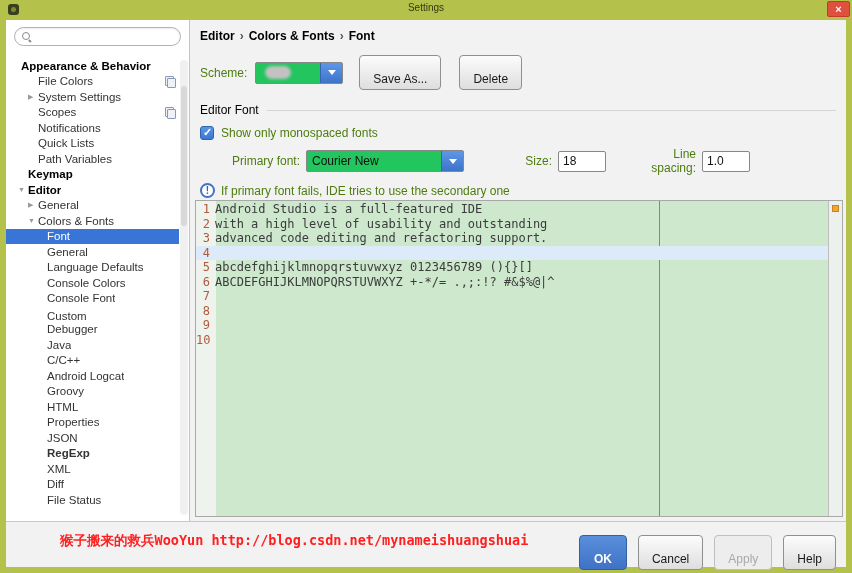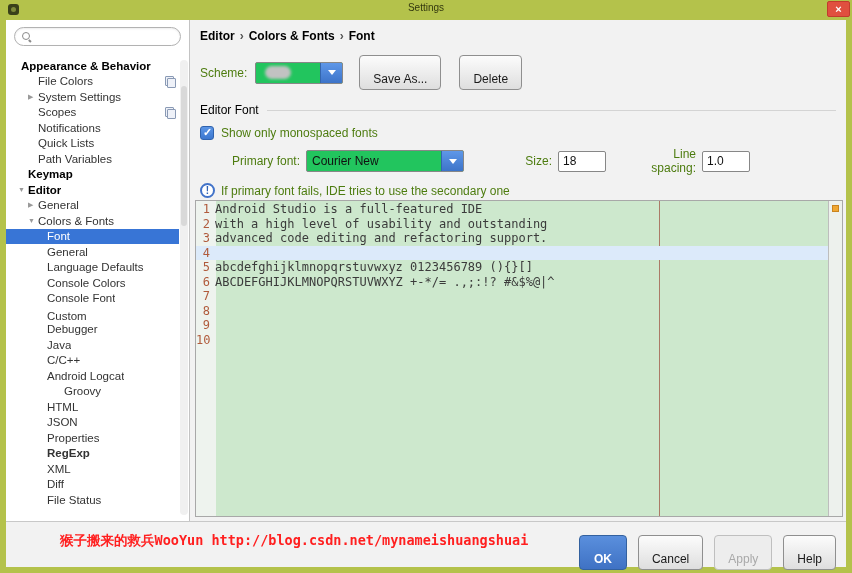--- a/index.html
+++ b/index.html
@@ -199,35 +199,35 @@
             <span class="tlabel">Java</span>
           </div>
           <div class="trow" style="padding-left: 31px;">
             <span class="tarrow"></span>
             <span class="tlabel">C/C++</span>
           </div>
           <div class="trow" style="padding-left: 31px;">
             <span class="tarrow"></span>
             <span class="tlabel">Android Logcat</span>
           </div>
-          <div class="trow" style="padding-left: 48px;">
+          <div class="trow" style="padding-left: 31px;">
             <span class="tarrow"></span>
             <span class="tlabel">Groovy</span>
           </div>
           <div class="trow" style="padding-left: 31px;">
             <span class="tarrow"></span>
             <span class="tlabel">HTML</span>
           </div>
           <div class="trow" style="padding-left: 31px;">
             <span class="tarrow"></span>
+            <span class="tlabel">Properties</span>
+          </div>
+          <div class="trow" style="padding-left: 31px;">
+            <span class="tarrow"></span>
             <span class="tlabel">JSON</span>
-          </div>
-          <div class="trow" style="padding-left: 31px;">
-            <span class="tarrow"></span>
-            <span class="tlabel">Properties</span>
           </div>
           <div class="trow" style="padding-left: 31px; font-weight: bold;">
             <span class="tarrow"></span>
             <span class="tlabel">RegExp</span>
           </div>
           <div class="trow" style="padding-left: 31px;">
             <span class="tarrow"></span>
             <span class="tlabel">XML</span>
           </div>
           <div class="trow" style="padding-left: 31px;">

